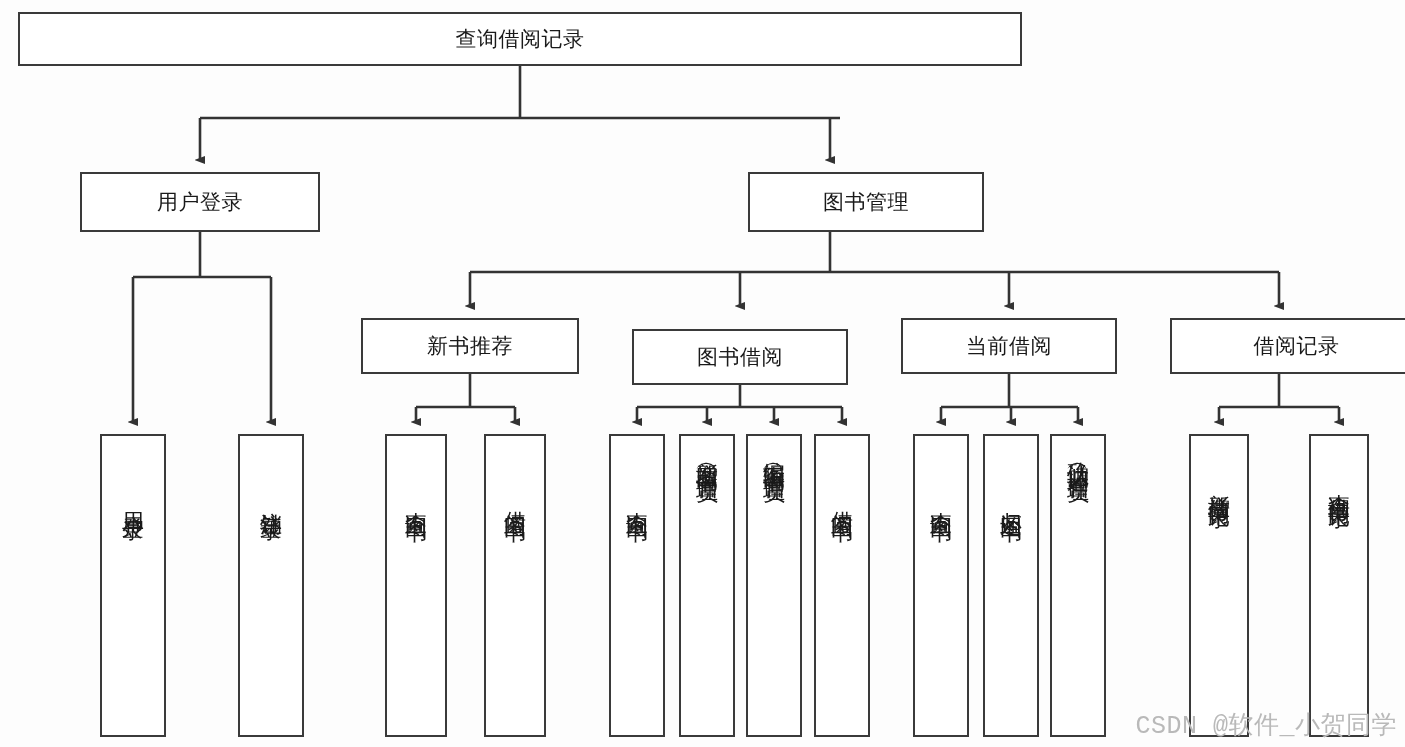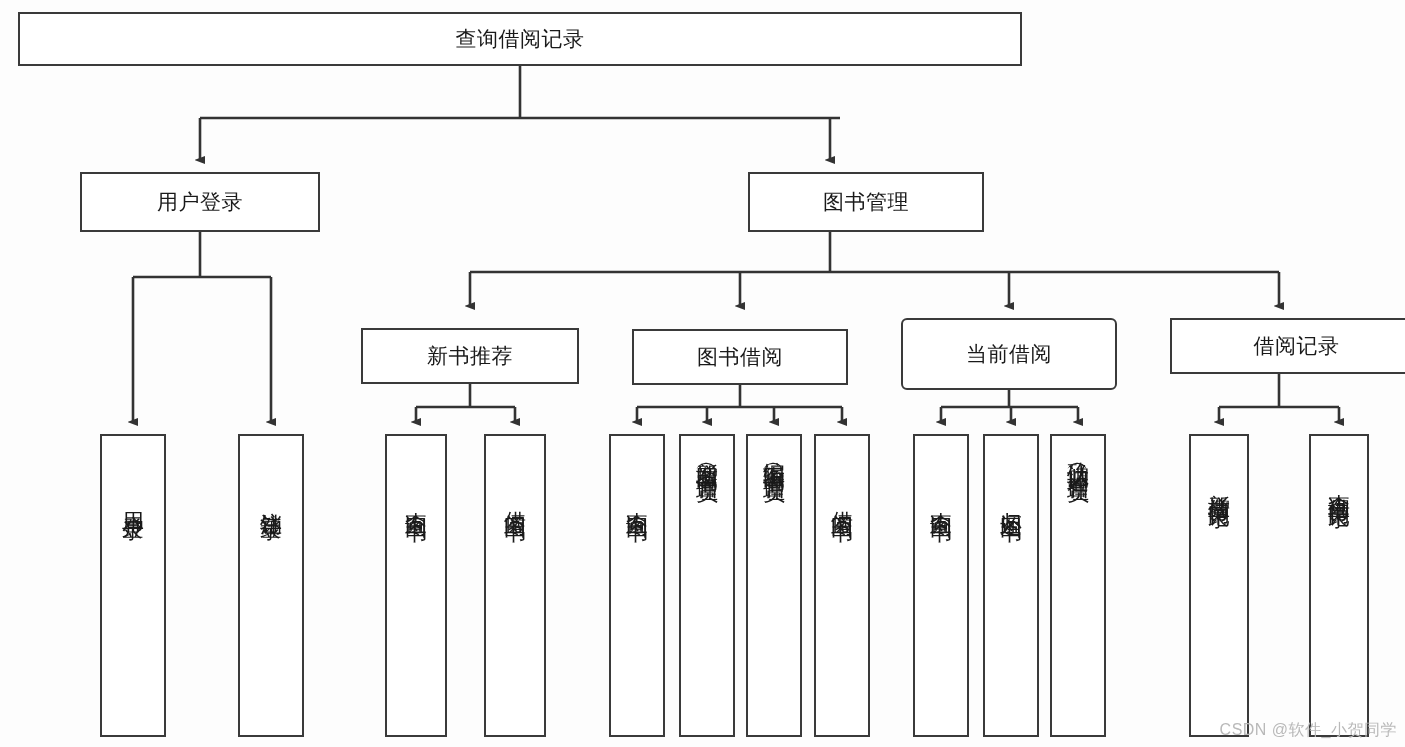--- a/index.html
+++ b/index.html
@@ -62,24 +62,25 @@
     left: 0;
     top: 0;
     width: 1405px;
     height: 747px;
     pointer-events: none;
   }
   .watermark {
     position: absolute;
     right: 8px;
     bottom: 6px;
-    font-size: 16px;
+    font-size: 25px;
     color: #b9b9b9;
     letter-spacing: 0.5px;
     white-space: nowrap;
+    font-family: Liberation Mono, monospace;
   }
 </style>
 </head>
 <body>
 
 <div id="canvas">
 
   <svg class="wires" viewBox="0 0 1405 747" xmlns="http://www.w3.org/2000/svg">
     <defs>
       <marker id="arrow" markerWidth="10" markerHeight="10" refX="5" refY="5" orient="auto" markerUnits="userSpaceOnUse">
@@ -134,27 +135,27 @@
     <span>查询借阅记录</span>
   </div>
 
   <div class="node h" style="left:80px;top:172px;width:240px;height:60px;">
     <span>用户登录</span>
   </div>
   <div class="node h" style="left:748px;top:172px;width:236px;height:60px;">
     <span>图书管理</span>
   </div>
 
-  <div class="node h" style="left:361px;top:328px;width:218px;height:56px;">
+  <div class="node h" style="left:361px;top:318px;width:218px;height:56px;">
     <span>新书推荐</span>
   </div>
   <div class="node h" style="left:632px;top:329px;width:216px;height:56px;">
     <span>图书借阅</span>
   </div>
-  <div class="node h" style="left:901px;top:318px;width:216px;height:72px;border-radius:6px;">
+  <div class="node h" style="left:901px;top:318px;width:216px;height:56px;">
     <span>当前借阅</span>
   </div>
   <div class="node h" style="left:1170px;top:318px;width:253px;height:56px;">
     <span>借阅记录</span>
   </div>
 
   <div class="node leaf mid" style="left:100px;top:434px;width:66px;height:303px;">
     <span class="vtext">用户登录</span>
   </div>
   <div class="node leaf mid" style="left:238px;top:434px;width:66px;height:303px;">

